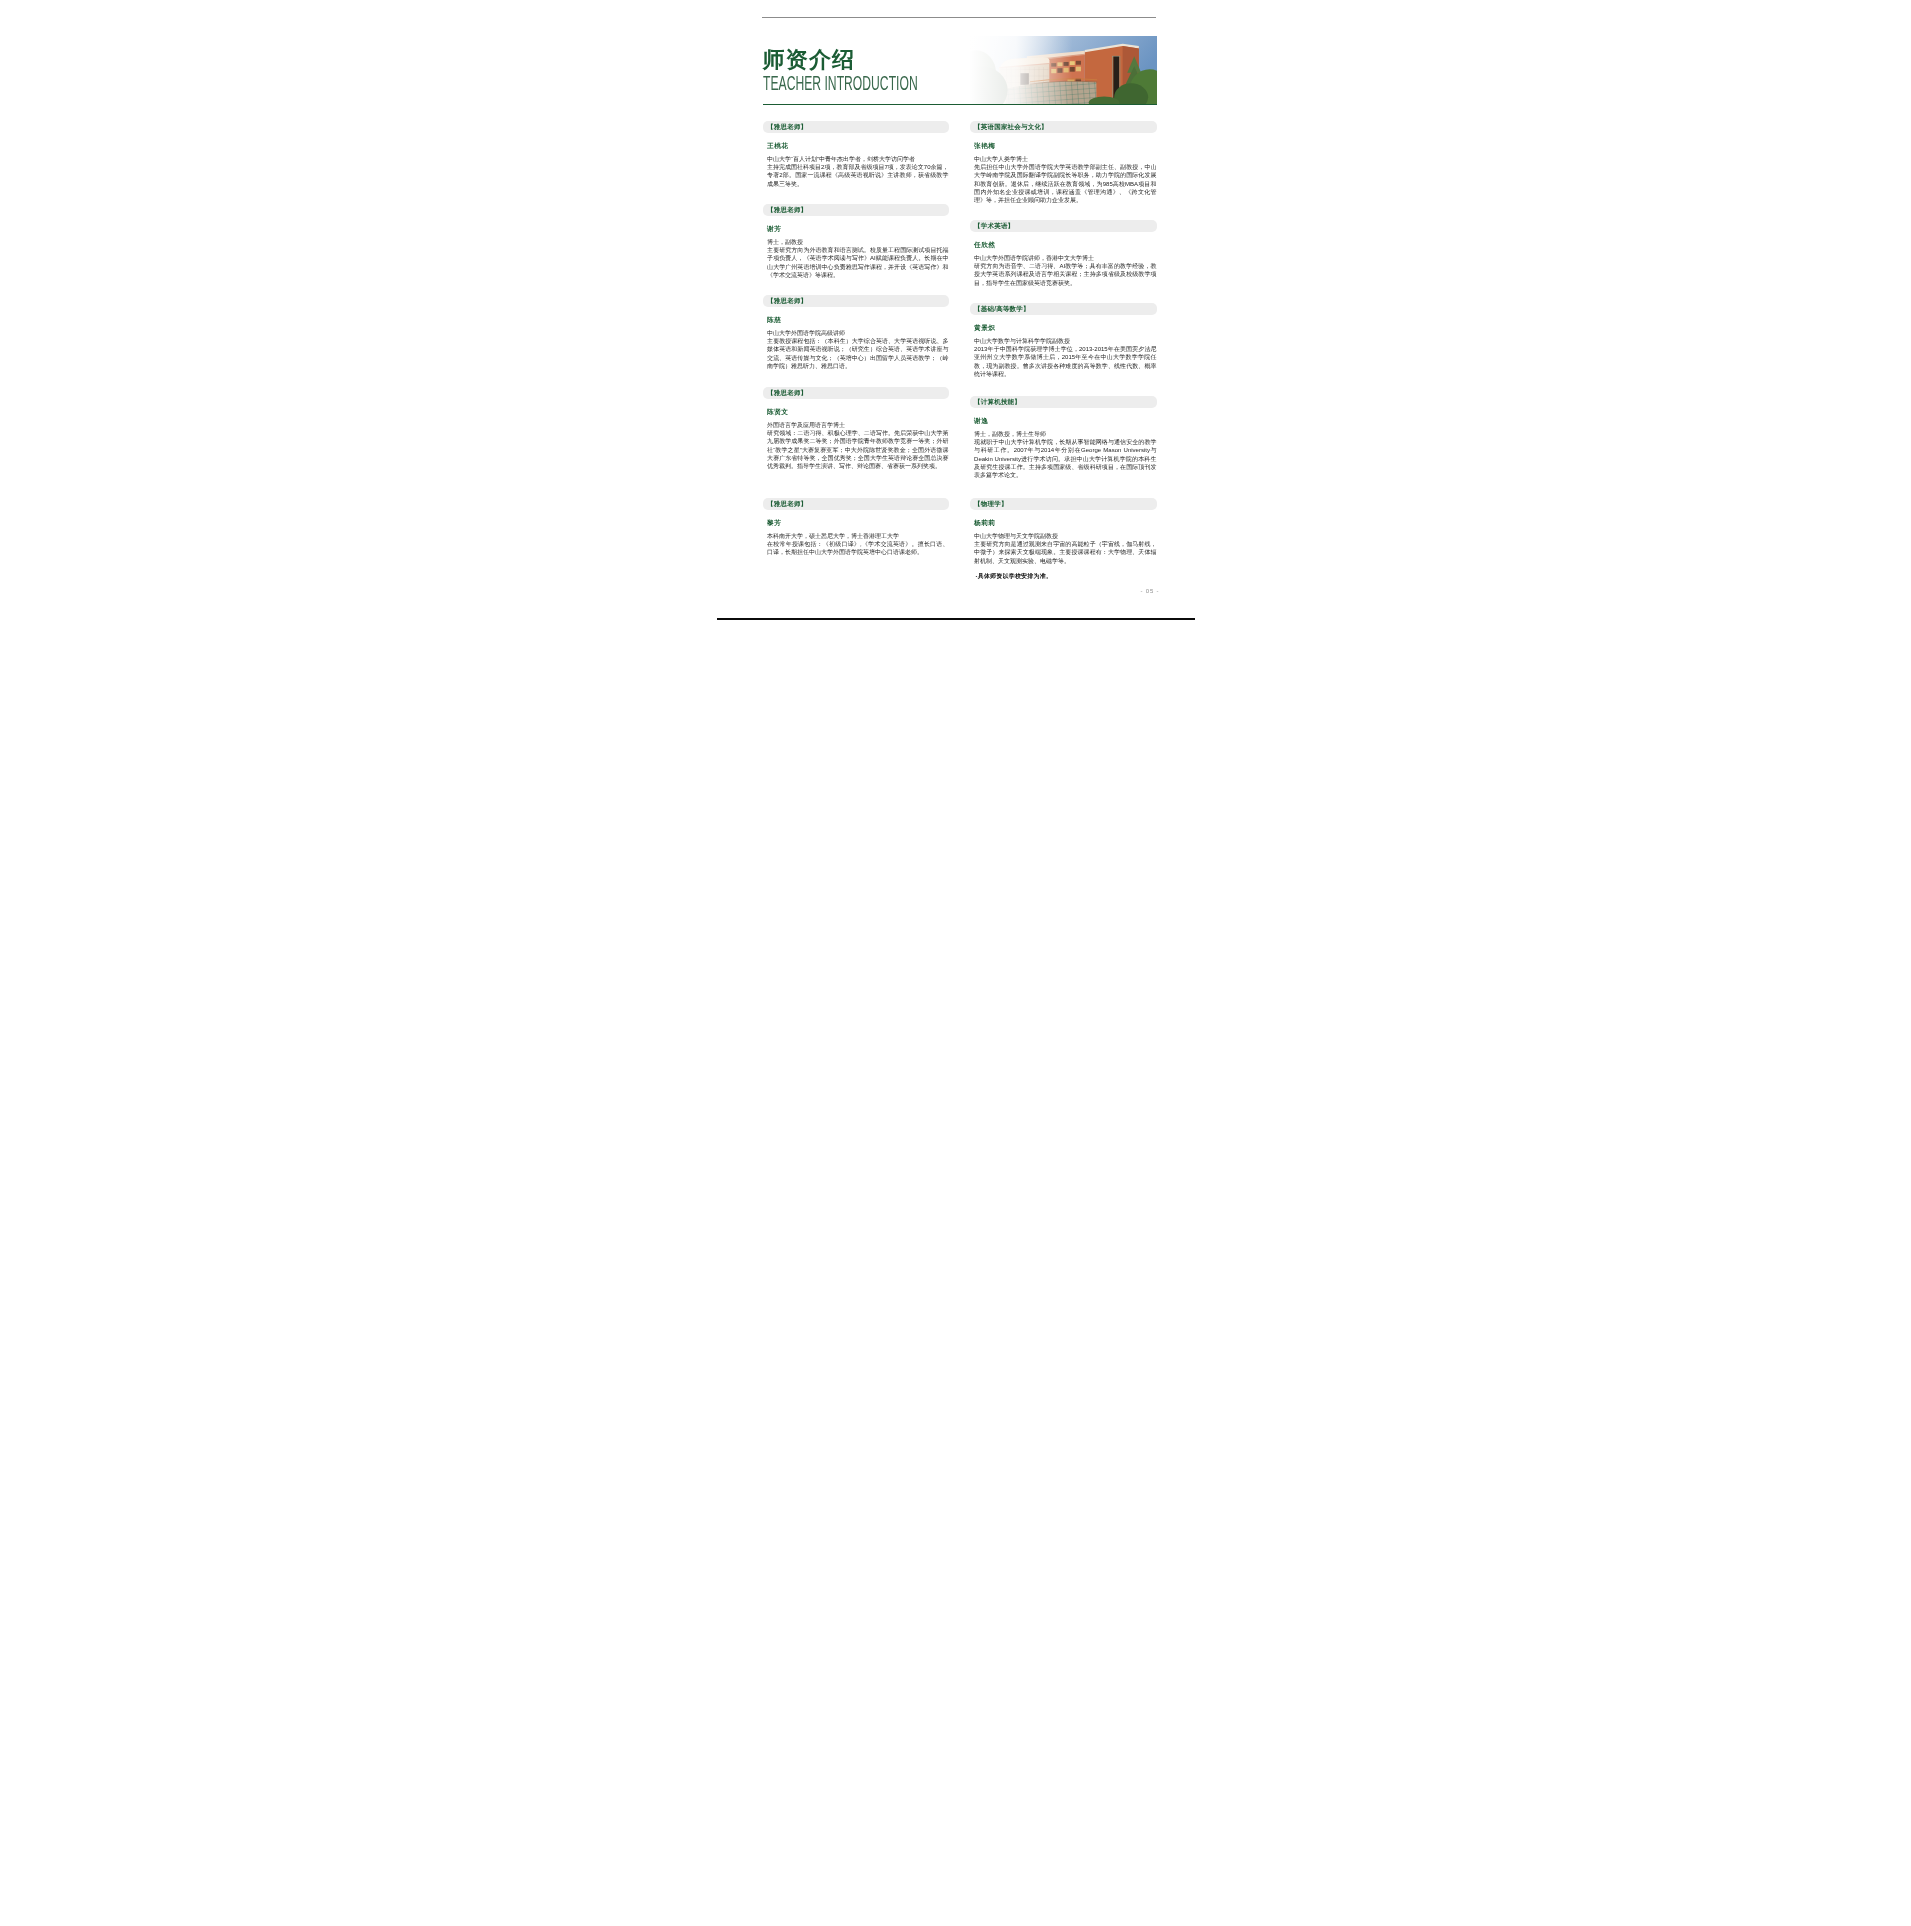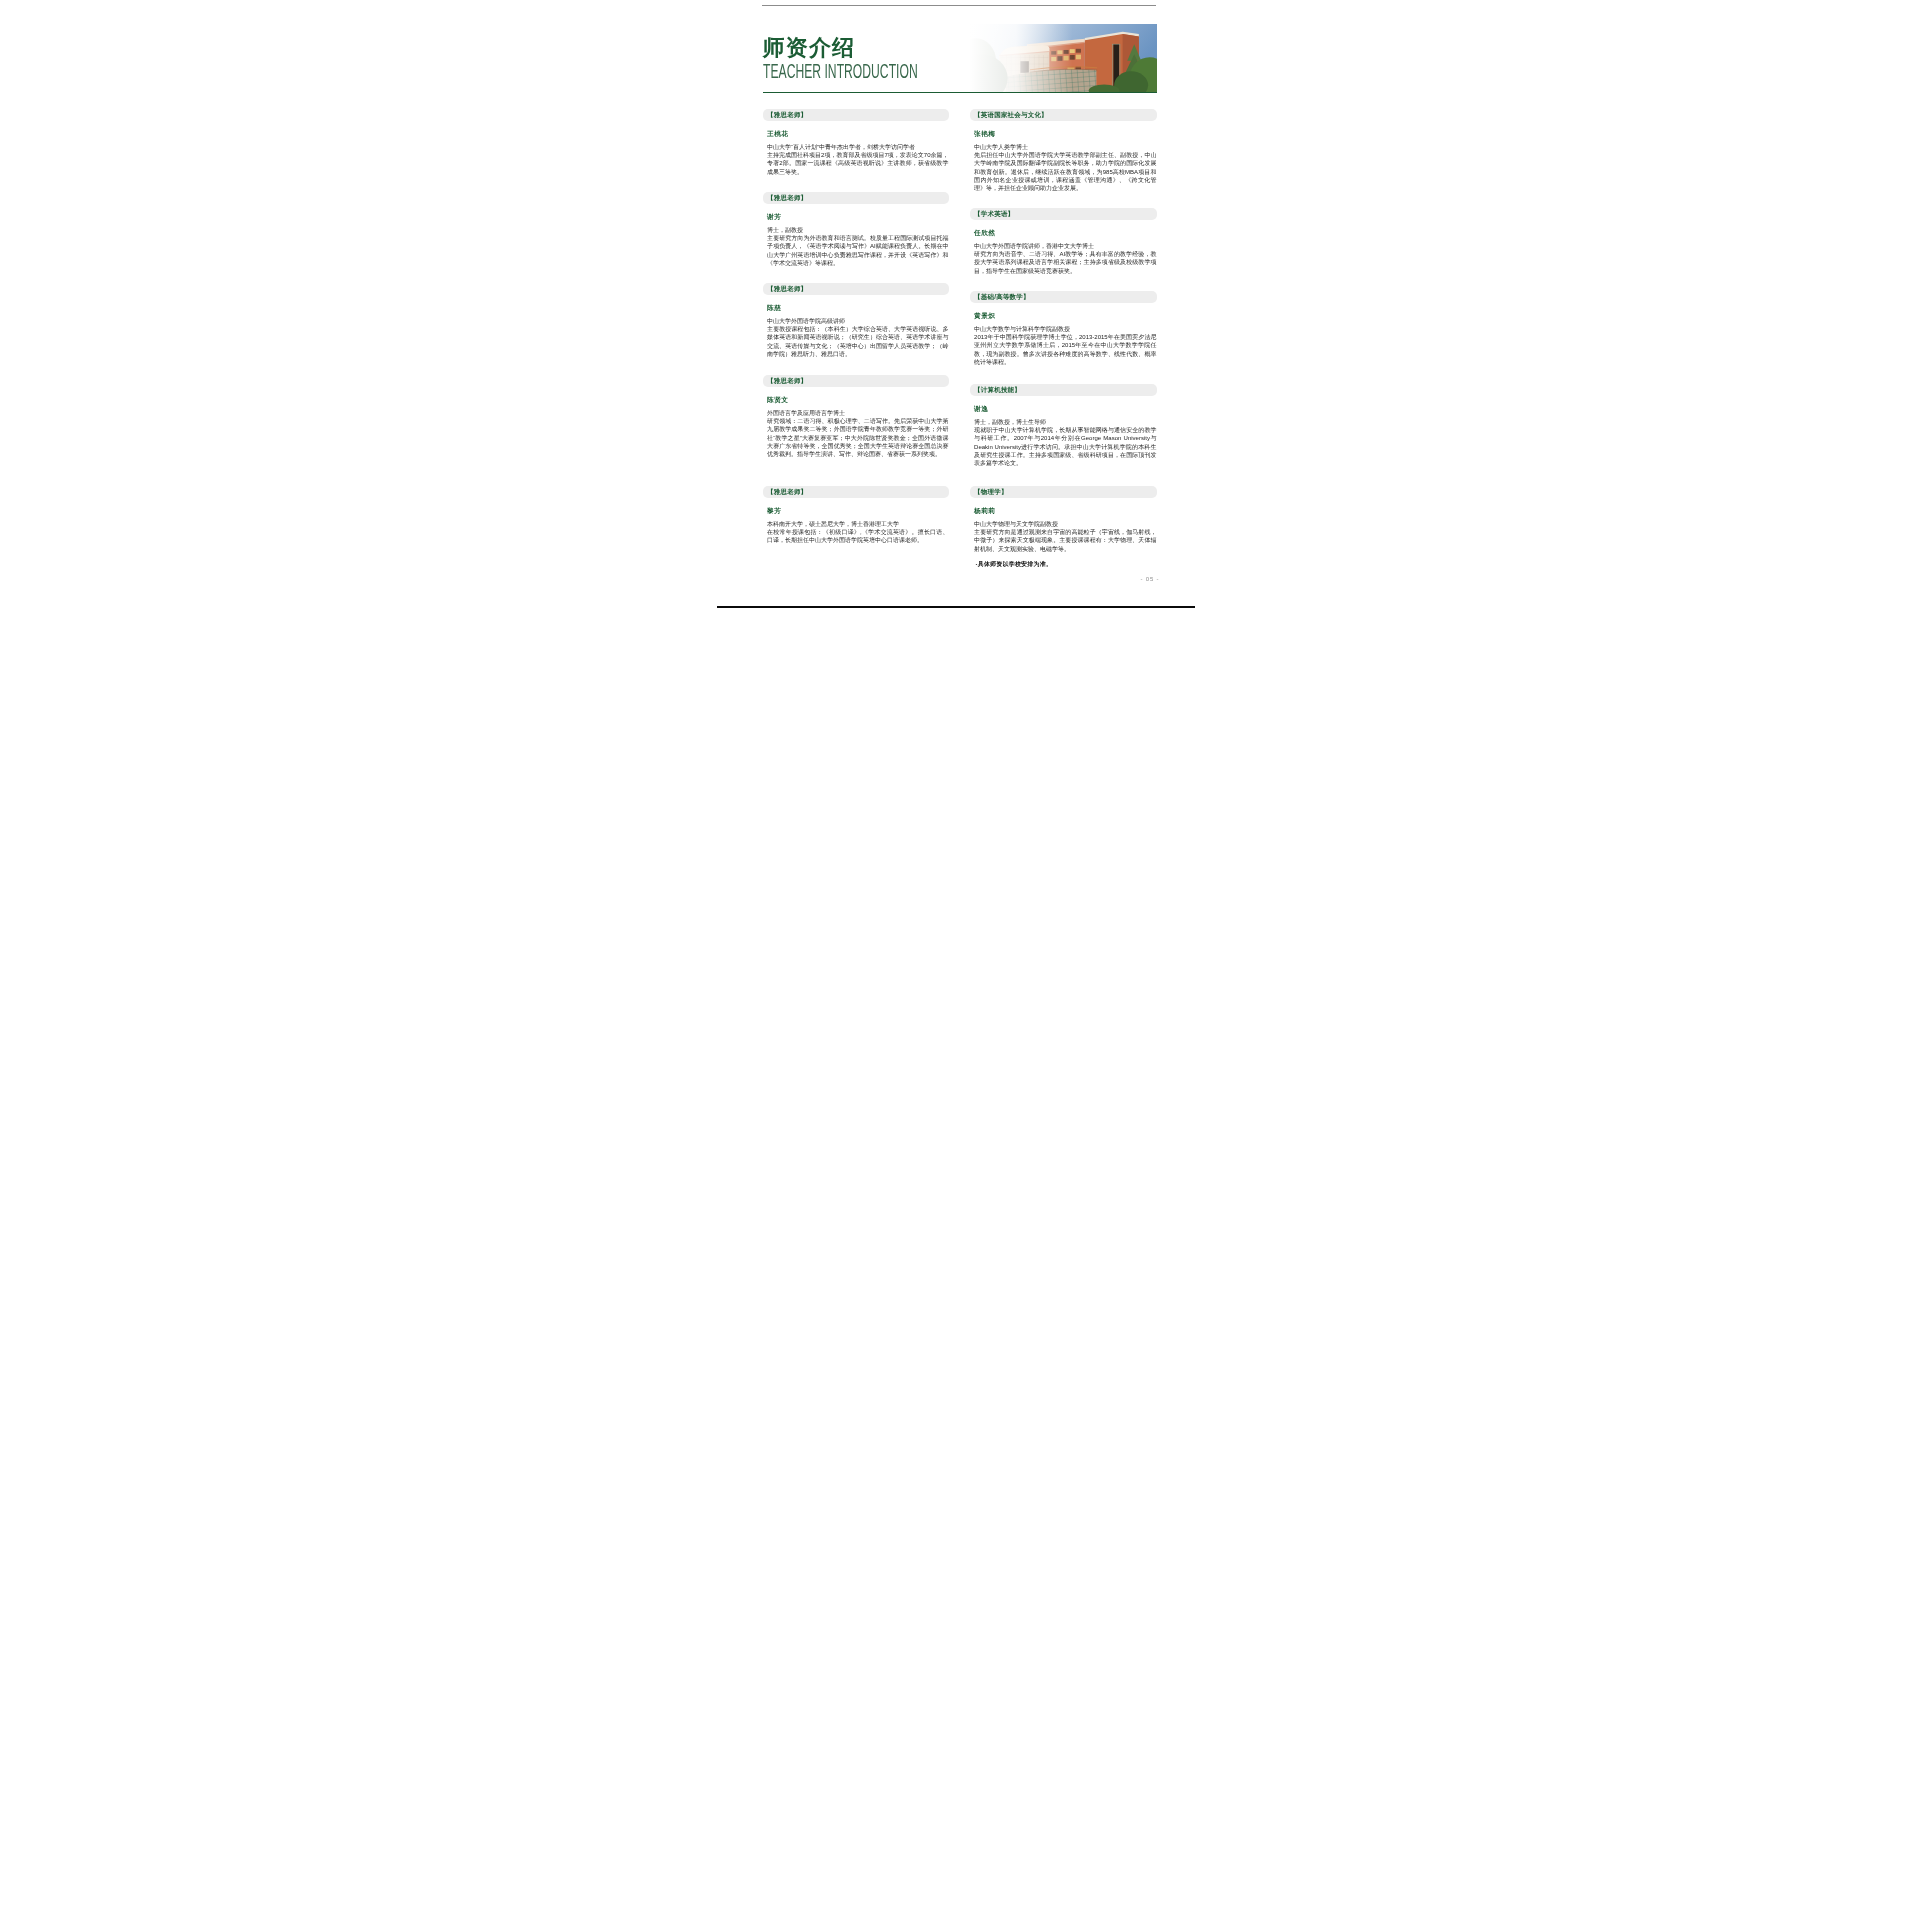--- a/index.html
+++ b/index.html
@@ -1,18 +1,18 @@
 <!DOCTYPE html>
 <html style="--primary-green: #1b5c34; --subtitle-green: #39684c; --pill-bg: #ededed; --body-text: #242424; --footnote-black: #111111; --page-number-gray: #8f8f8f; --top-bar-gray: #8c8c8c; --bottom-bar-black: #0b0b0b; --building-orange: #c96a42; --sky-blue: #7fa3cc;font-size:6.2px"><head>
 <meta charset="utf-8">
 <style>
   * { margin:0; padding:0; box-sizing:border-box; }
   html,body { background:#ffffff; }
   .page {
-    position:relative; width:478px; height:604px; margin:4px auto;
+    position:relative; width:478px; height:604px; margin:16px auto;
     background:#ffffff; overflow:hidden;
     font-family:"Liberation Sans", sans-serif;
   }
   .top-bar { position:absolute; left:45px; top:0.8px; width:394px; height:1.5px;
     background:var(--top-bar-gray,#8c8c8c); }
   .bottom-bar { position:absolute; left:0; top:602px; width:478px; height:1.9px;
     background:var(--bottom-bar-black,#0b0b0b); }
   .page-title { position:absolute; left:46px; top:28.5px; font-size:22px; font-weight:600;
     color:var(--primary-green,#1b5c34); letter-spacing:1.2px; }
   .page-subtitle { position:absolute; left:46px; top:56px; font-size:19px; font-weight:400;

